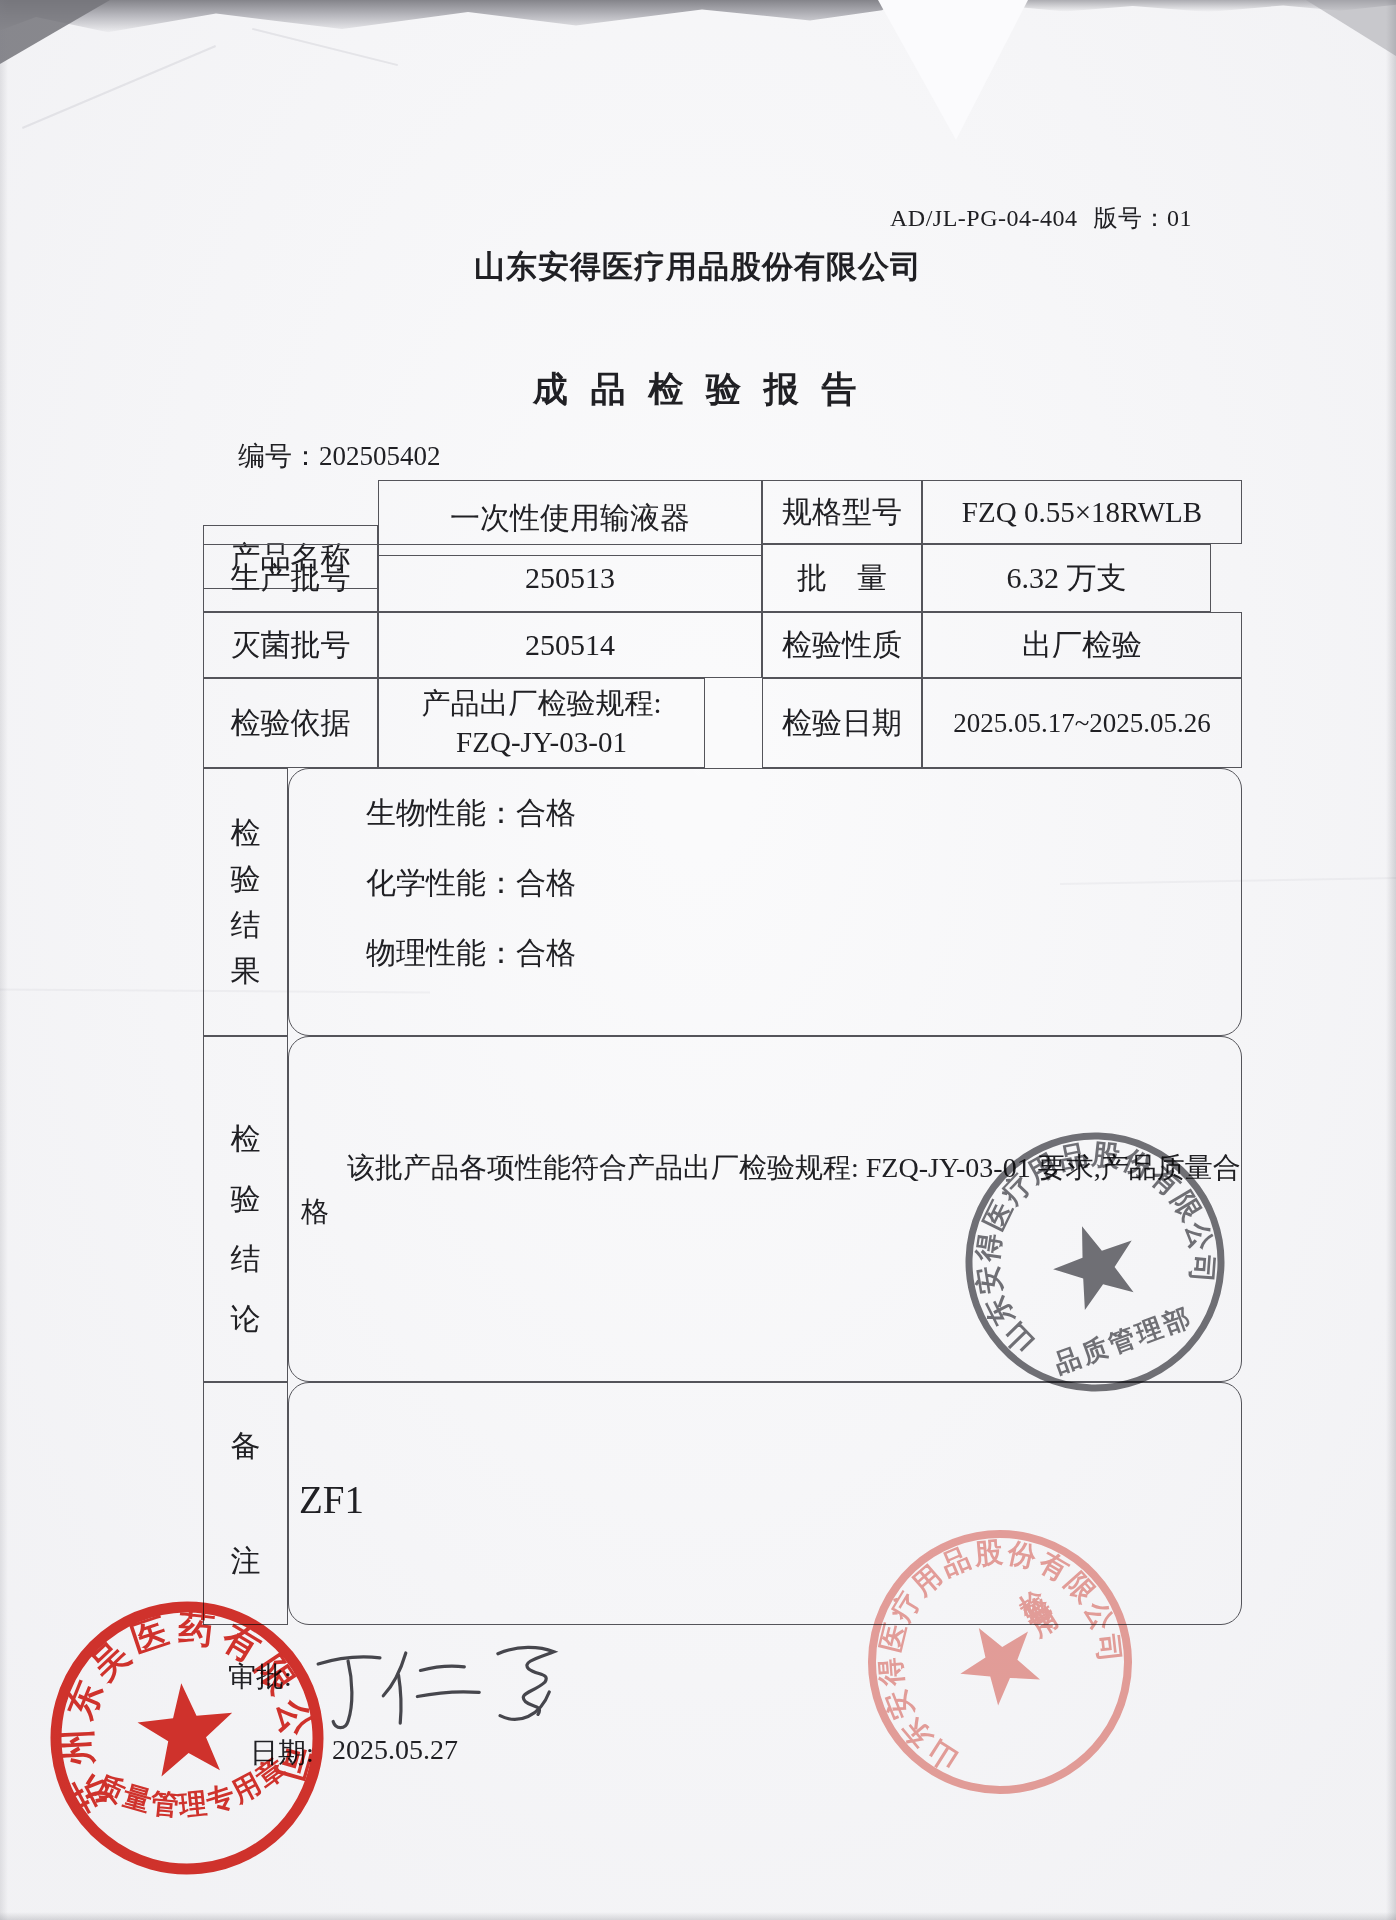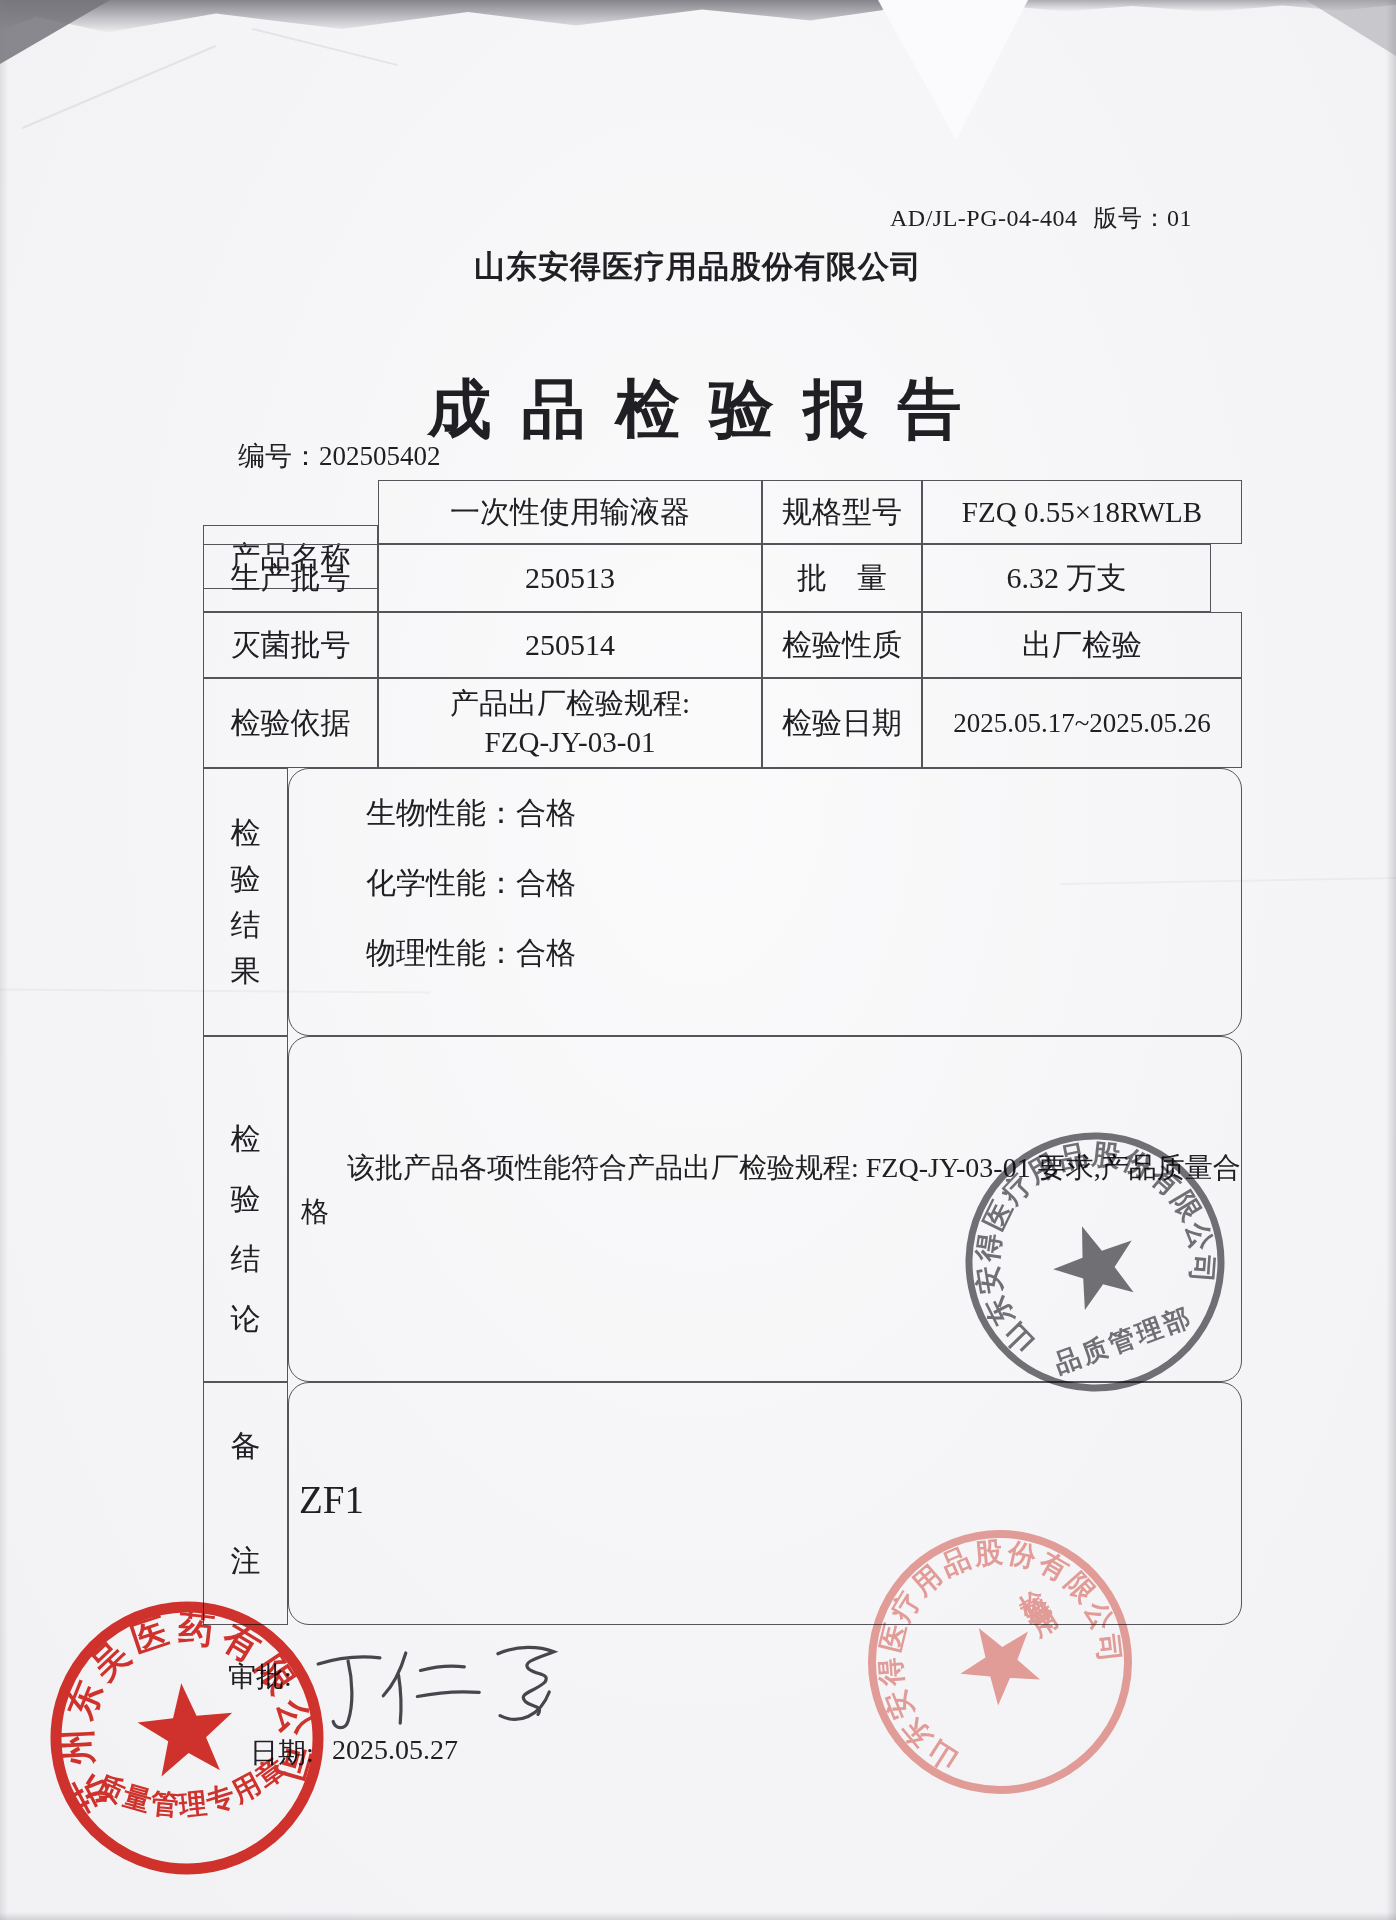--- a/index.html
+++ b/index.html
@@ -30,21 +30,21 @@
     clip-path:polygon(0 0,100% 0,100% 100%);z-index:3;}
   .edge-right{right:0;top:0;width:10px;height:100%;background:linear-gradient(to left,rgba(120,120,128,.28),rgba(120,120,128,0));z-index:3;}
   .edge-left{left:0;top:0;width:8px;height:100%;background:linear-gradient(to right,rgba(130,130,138,.18),rgba(130,130,138,0));z-index:3;}
   .edge-bottom{left:0;bottom:0;width:100%;height:8px;background:linear-gradient(to top,rgba(120,120,128,.25),rgba(120,120,128,0));z-index:3;}
   .crease{background:rgba(110,110,120,.12);z-index:2;}
   
   .doc-code{left:890px;top:202px;font-size:24px;letter-spacing:.5px;z-index:2;}
   .doc-code .gap{display:inline-block;width:16px;}
   .company{left:0;top:246px;width:100%;text-align:center;font-size:31px;font-weight:700;
     font-family:"Liberation Sans","DejaVu Sans",sans-serif;letter-spacing:1px;z-index:2;}
-  .title{left:0;top:366px;width:100%;text-align:center;font-size:64px;font-weight:700;letter-spacing:7px;z-index:2;}
+  .title{left:0;top:366px;width:100%;text-align:center;font-size:35px;font-weight:700;letter-spacing:7px;z-index:2;}
   .report-no{left:238px;top:438px;font-size:27px;z-index:2;}
   
   .cell{position:absolute;box-sizing:border-box;border:1px solid #54545a;
     display:flex;align-items:center;justify-content:center;font-size:30px;z-index:2;}
   .cell .stack{display:flex;flex-direction:column;align-items:center;gap:6px;font-size:29px;line-height:1.15;}
   .vlabel{flex-direction:column;}
   .vlabel span{display:block;line-height:1;}
   .freecell{justify-content:flex-start;align-items:flex-start;border-radius:21px;}
   .freecell > div{position:absolute;white-space:nowrap;}
   
@@ -77,36 +77,36 @@
   <div class="abs crease" style="left:250px;top:46px;width:150px;height:2px;transform:rotate(14deg);"></div>
   <div class="abs crease" style="left:0px;top:990px;width:430px;height:2px;transform:rotate(.4deg);opacity:.5;"></div>
   <div class="abs crease" style="left:1060px;top:880px;width:336px;height:2px;transform:rotate(-1deg);opacity:.5;"></div>
 
   <div class="abs doc-code"><span>AD/JL-PG-04-404</span><span class="gap"></span><span>版号：01</span></div>
   <div class="abs company">山东安得医疗用品股份有限公司</div>
   <div class="abs title">成 品 检 验 报 告</div>
   <div class="abs report-no"><span>编号：</span><span>202505402</span></div>
 
   <div class="cell" style="left:203px;top:480px;width:175px;height:64px;margin-top:45px;">产品名称</div>
-  <div class="cell" style="left:378px;top:480px;width:384px;height:64px;">一次性使用输液器</div>
+  <div class="cell" style="left:378px;top:480px;width:384px;height:76px;">一次性使用输液器</div>
   <div class="cell" style="left:762px;top:480px;width:160px;height:64px;">规格型号</div>
   <div class="cell" style="left:922px;top:480px;width:320px;height:64px;font-size:29px;">FZQ 0.55×18RWLB</div>
 
   <div class="cell" style="left:203px;top:544px;width:175px;height:68px;">生产批号</div>
   <div class="cell" style="left:378px;top:544px;width:384px;height:68px;">250513</div>
   <div class="cell" style="left:762px;top:544px;width:160px;height:68px;">批　量</div>
   <div class="cell" style="left:922px;top:544px;width:289px;height:68px;">6.32 万支</div>
 
   <div class="cell" style="left:203px;top:612px;width:175px;height:66px;">灭菌批号</div>
   <div class="cell" style="left:378px;top:612px;width:384px;height:66px;">250514</div>
   <div class="cell" style="left:762px;top:612px;width:160px;height:66px;">检验性质</div>
   <div class="cell" style="left:922px;top:612px;width:320px;height:66px;">出厂检验</div>
 
   <div class="cell" style="left:203px;top:678px;width:175px;height:90px;">检验依据</div>
-  <div class="cell" style="left:378px;top:678px;width:384px;height:90px;">
+  <div class="cell" style="left:378px;top:678px;width:327px;height:90px;">
     <div class="stack">
       <span>产品出厂检验规程:</span>
       <span>FZQ-JY-03-01</span>
     </div>
   </div>
   <div class="cell" style="left:762px;top:678px;width:160px;height:90px;">检验日期</div>
   <div class="cell" style="left:922px;top:678px;width:320px;height:90px;font-size:27px;">2025.05.17~2025.05.26</div>
 
   <div class="cell vlabel" style="left:203px;top:768px;width:85px;height:268px;gap:16px;">
     <span>检</span>

